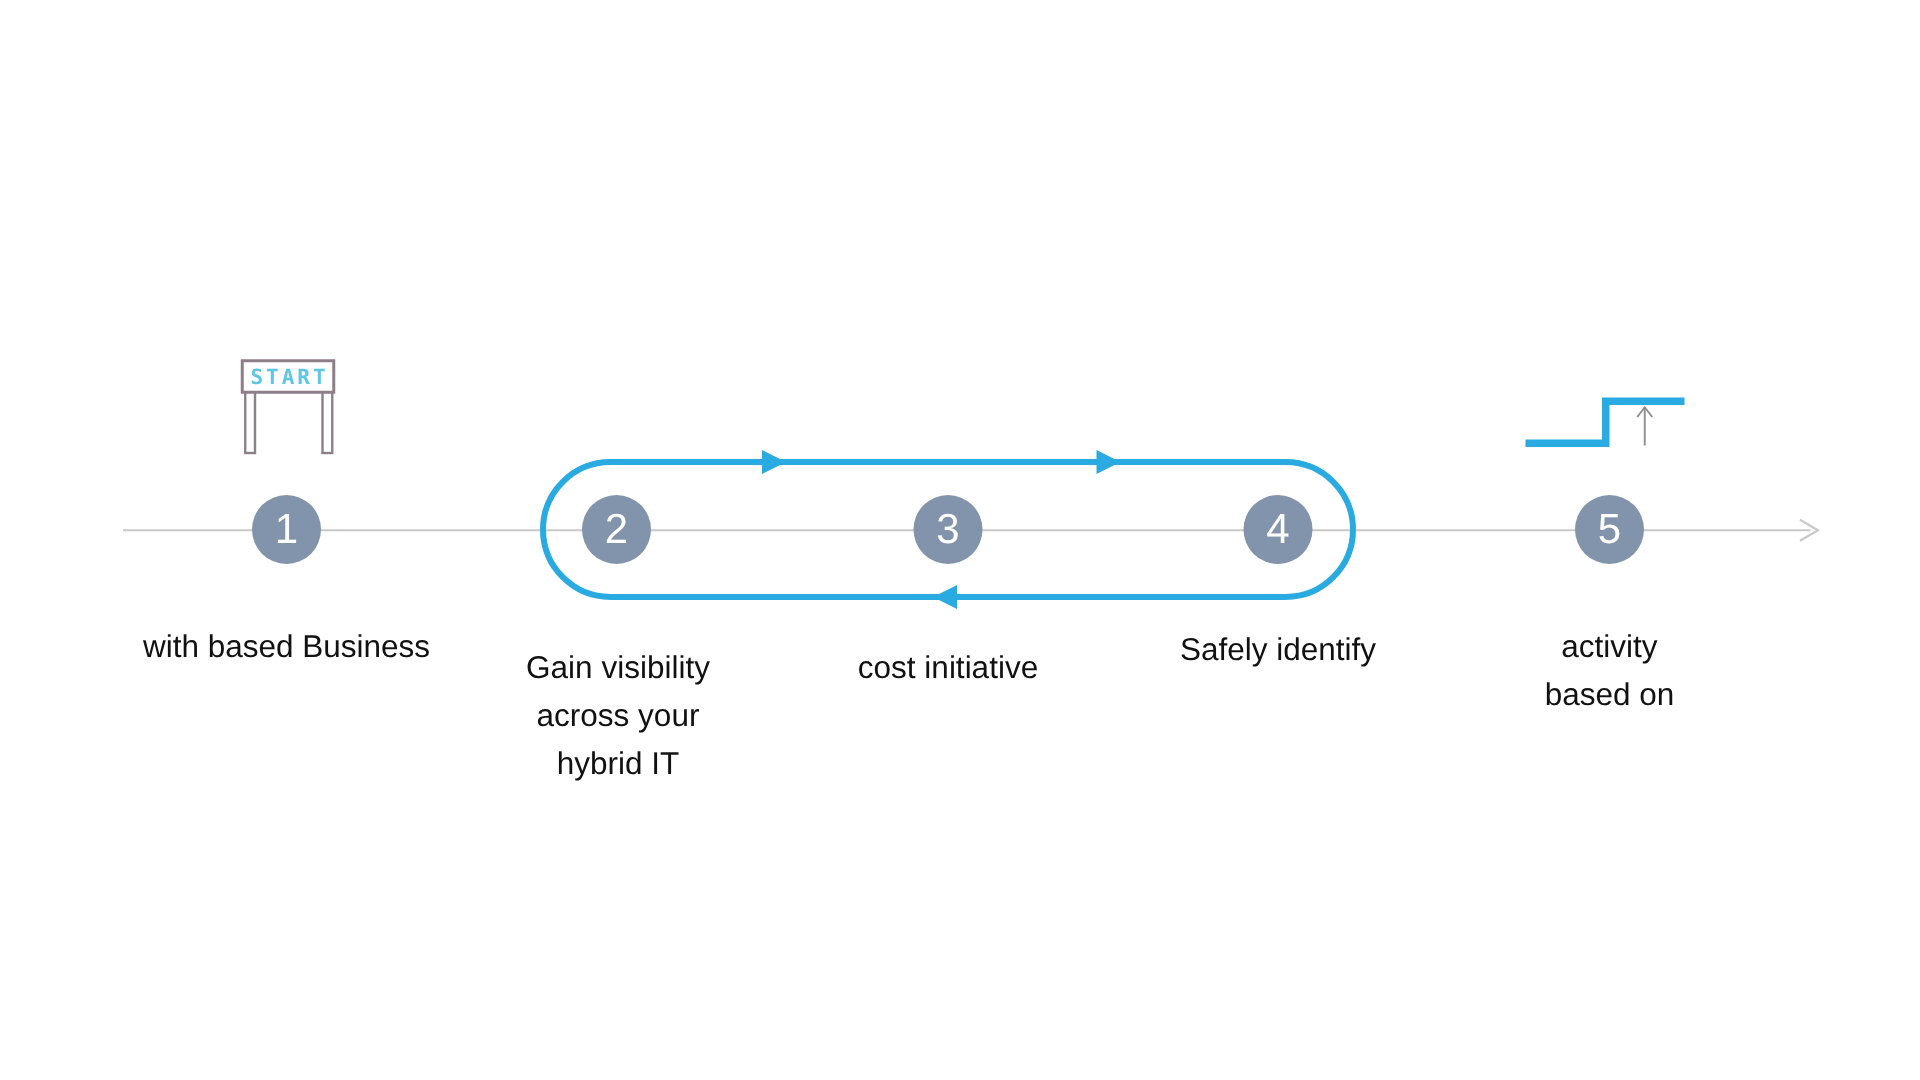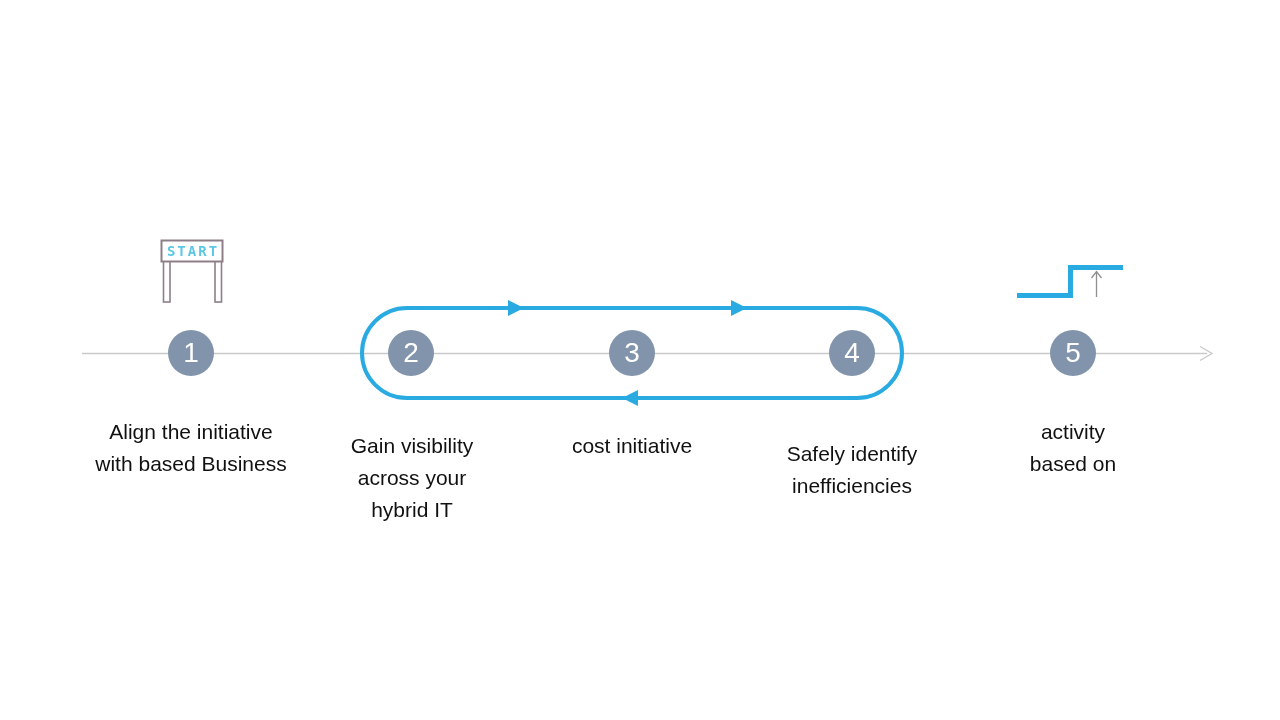--- a/index.html
+++ b/index.html
@@ -104,37 +104,35 @@
     <span class="node-num">3</span>
   </div>
   <div class="node" style="left:829px; top:330px">
     <span class="node-num">4</span>
   </div>
   <div class="node" style="left:1050px; top:330px">
     <span class="node-num">5</span>
   </div>
 
   <div class="caption" style="left:191px; top:416px">
-    <div>Align the initiative</div>
     <div>with based Business</div>
   </div>
 
   <div class="caption" style="left:412px; top:430px">
     <div>Gain visibility</div>
     <div>across your</div>
     <div>hybrid IT</div>
   </div>
 
   <div class="caption" style="left:632px; top:430px">
     <div>cost initiative</div>
   </div>
 
-  <div class="caption" style="left:852px; top:438px">
+  <div class="caption" style="left:852px; top:418px">
     <div>Safely identify</div>
-    <div>inefficiencies</div>
   </div>
 
   <div class="caption" style="left:1073px; top:416px">
     <div>activity</div>
     <div>based on</div>
   </div>
 
 </div>
 
 </body></html>

